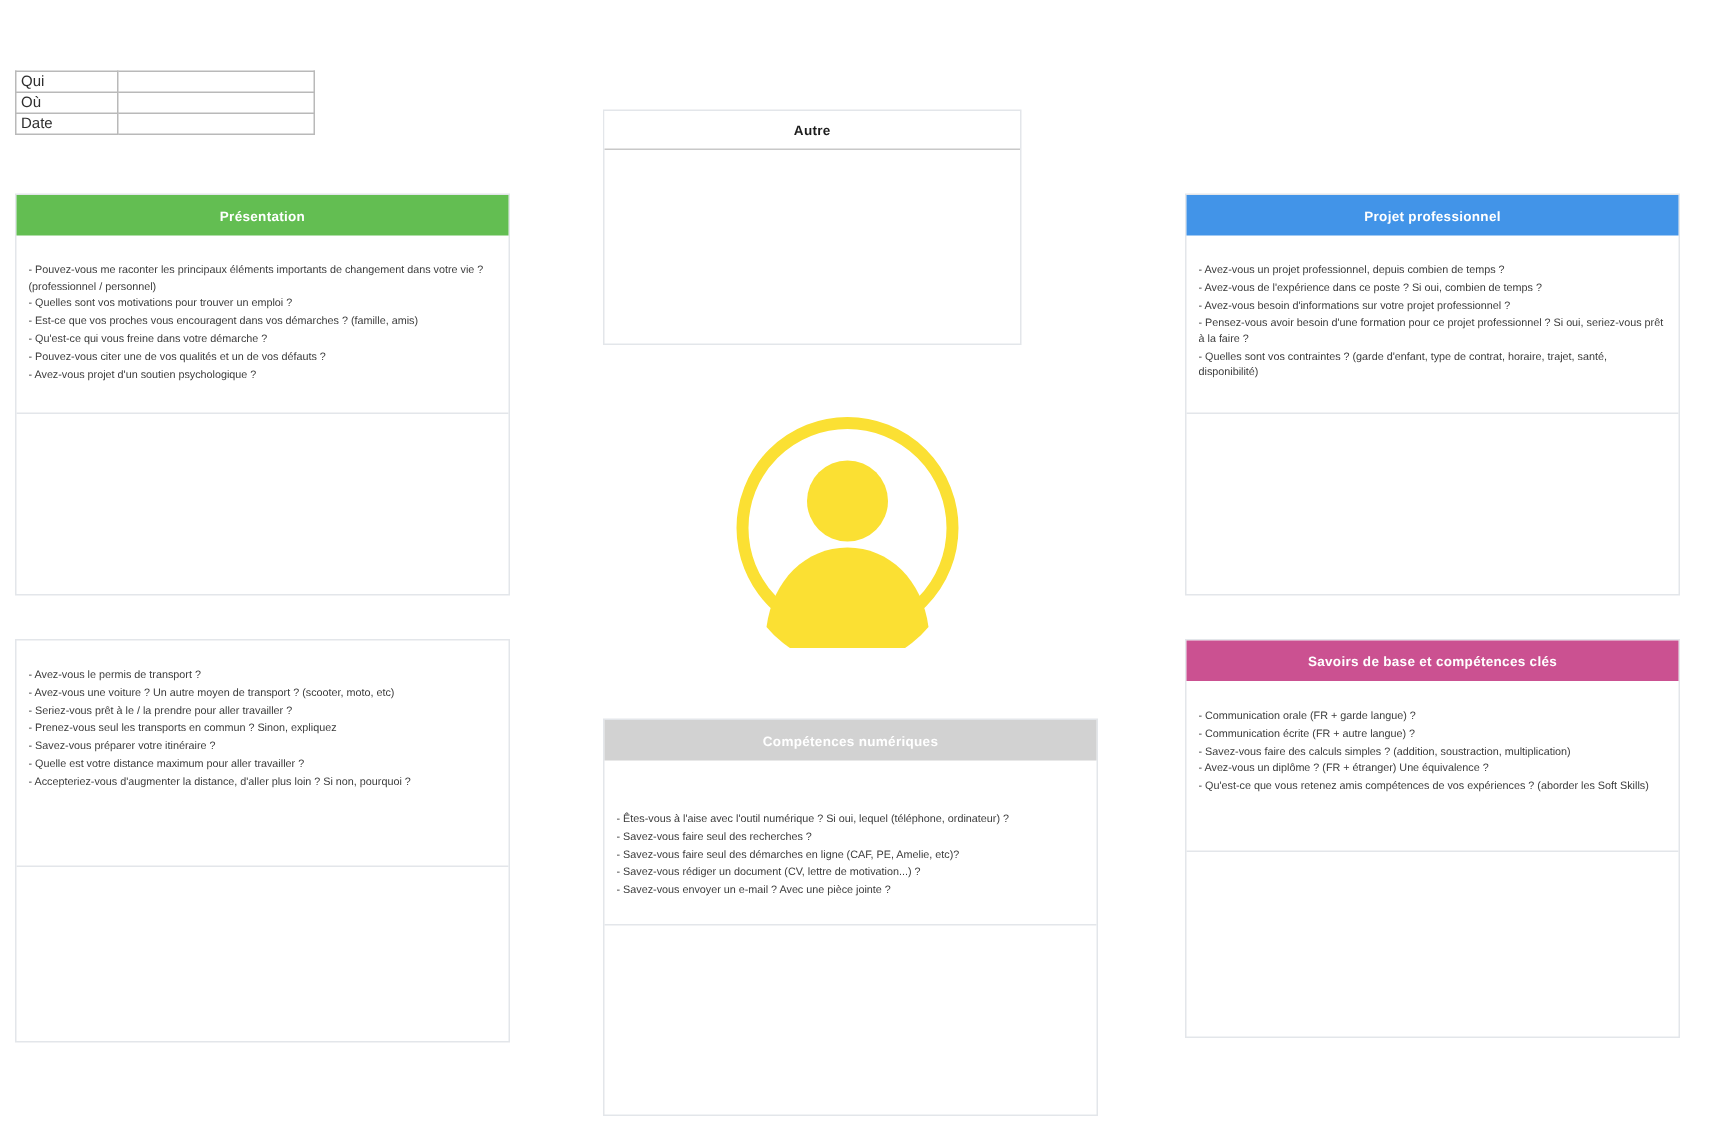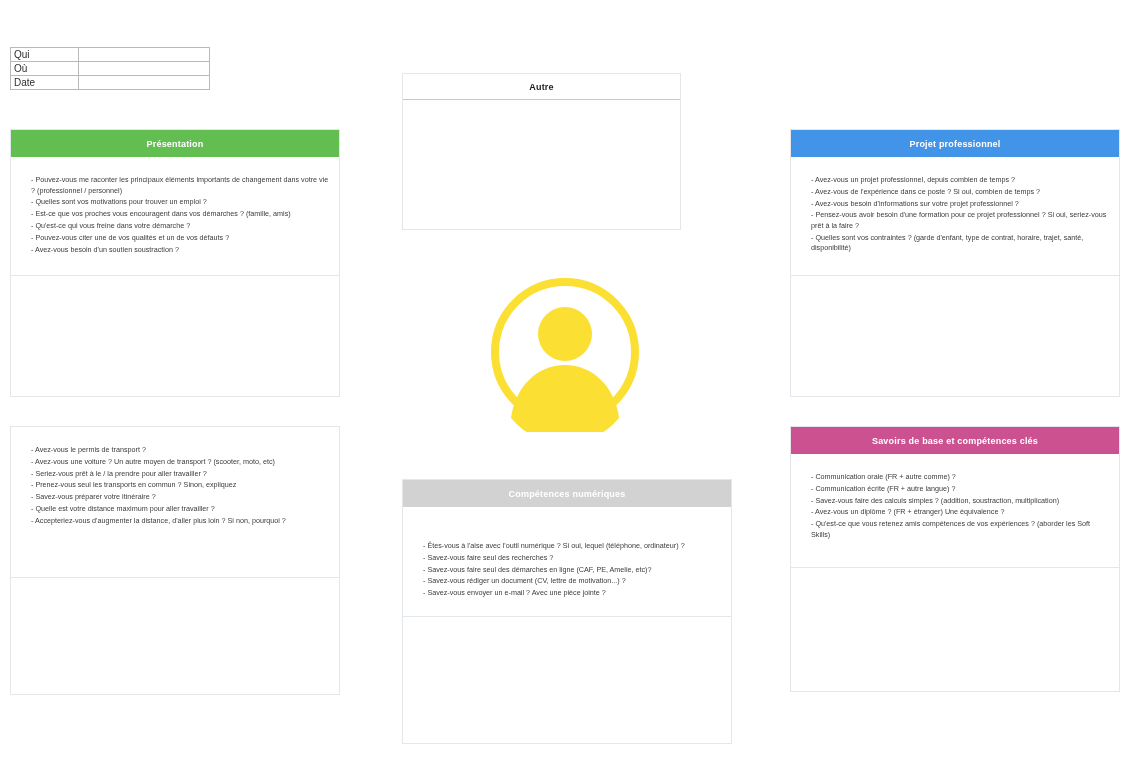--- a/index.html
+++ b/index.html
@@ -46,21 +46,21 @@
   }
   .card-head.plain {
     color: #1d1d1d;
     background: #ffffff;
     border-bottom: 1px solid #c8c8c8;
     height: 26px;
   }
   .card-body {
     padding: 18px 8px 6px 8px;
   }
-  .q-list { list-style: none; margin-left: 12px; }
+  .q-list { list-style: none; }
   .q-list li {
     font-size: 7.2px;
     line-height: 10.6px;
     color: #3b3b3b;
     margin-bottom: 1.2px;
     white-space: normal;
   }
   .divider {
     position: absolute; left: 0; right: 0;
     border-top: 1px solid #e3e6ea;
@@ -116,21 +116,21 @@
 
   <div class="card" id="card-presentation">
     <div class="card-head hd-green">Présentation</div>
     <div class="card-body">
       <ul class="q-list">
         <li>- Pouvez-vous me raconter les principaux éléments importants de changement dans votre vie ? (professionnel / personnel)</li>
         <li>- Quelles sont vos motivations pour trouver un emploi ?</li>
         <li>- Est-ce que vos proches vous encouragent dans vos démarches ? (famille, amis)</li>
         <li>- Qu'est-ce qui vous freine dans votre démarche ?</li>
         <li>- Pouvez-vous citer une de vos qualités et un de vos défauts ?</li>
-        <li>- Avez-vous besoin d'un soutien soustraction ?</li>
+        <li>- Avez-vous projet d'un soutien psychologique ?</li>
       </ul>
     </div>
     <div class="divider" style="top:145px"></div>
   </div>
 
   <div class="card" id="card-projet">
     <div class="card-head hd-blue">Projet professionnel</div>
     <div class="card-body">
       <ul class="q-list">
         <li>- Avez-vous un projet professionnel, depuis combien de temps ?</li>
@@ -155,21 +155,21 @@
         <li>- Accepteriez-vous d'augmenter la distance, d'aller plus loin ? Si non, pourquoi ?</li>
       </ul>
     </div>
     <div class="divider" style="top:150px"></div>
   </div>
 
   <div class="card" id="card-savoirs">
     <div class="card-head hd-pink">Savoirs de base et compétences clés</div>
     <div class="card-body">
       <ul class="q-list">
-        <li>- Communication orale (FR + autre comme) ?</li>
+        <li>- Communication orale (FR + garde langue) ?</li>
         <li>- Communication écrite (FR + autre langue) ?</li>
         <li>- Savez-vous faire des calculs simples ? (addition, soustraction, multiplication)</li>
         <li>- Avez-vous un diplôme ? (FR + étranger) Une équivalence ?</li>
         <li>- Qu'est-ce que vous retenez amis compétences de vos expériences ? (aborder les Soft Skills)</li>
       </ul>
     </div>
     <div class="divider" style="top:140px"></div>
   </div>
 
   <div class="card" id="card-numeriques">

